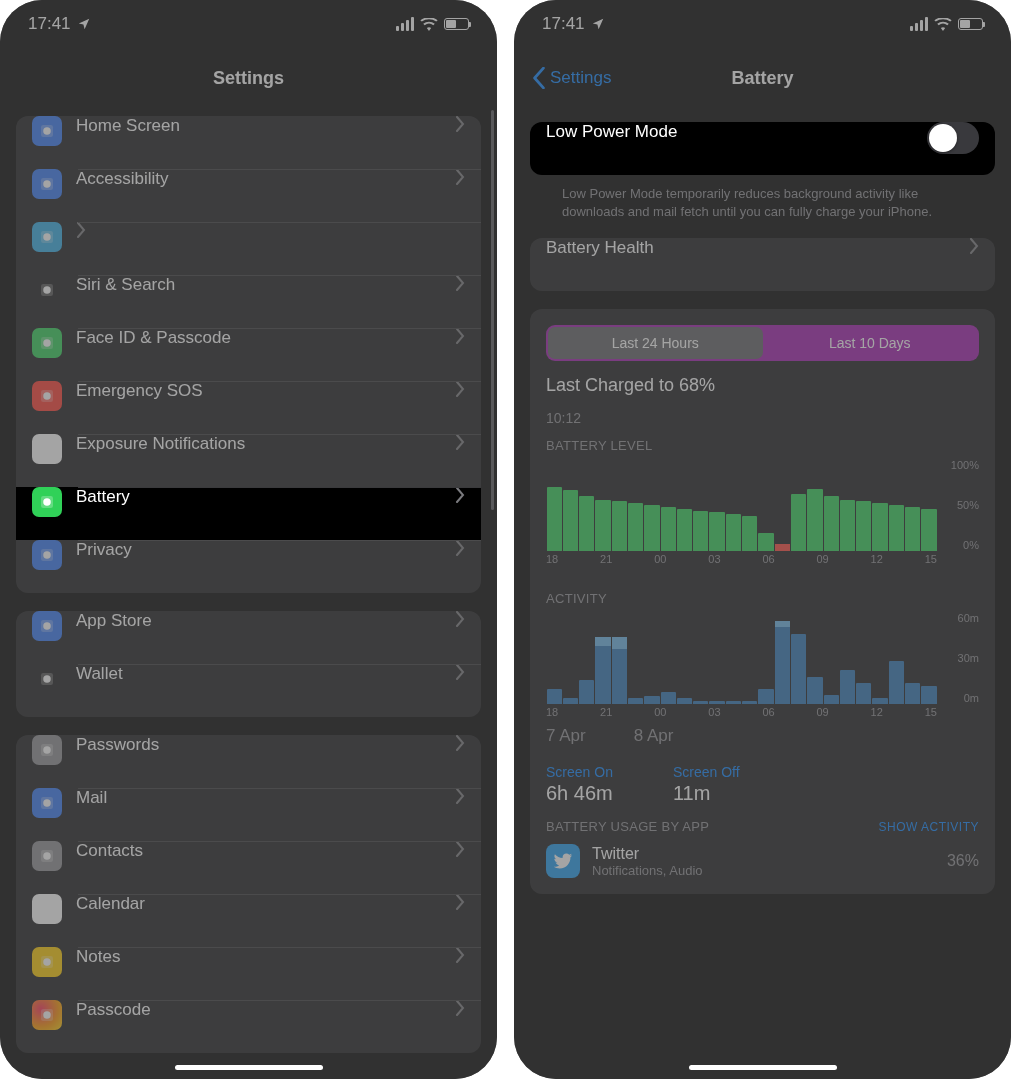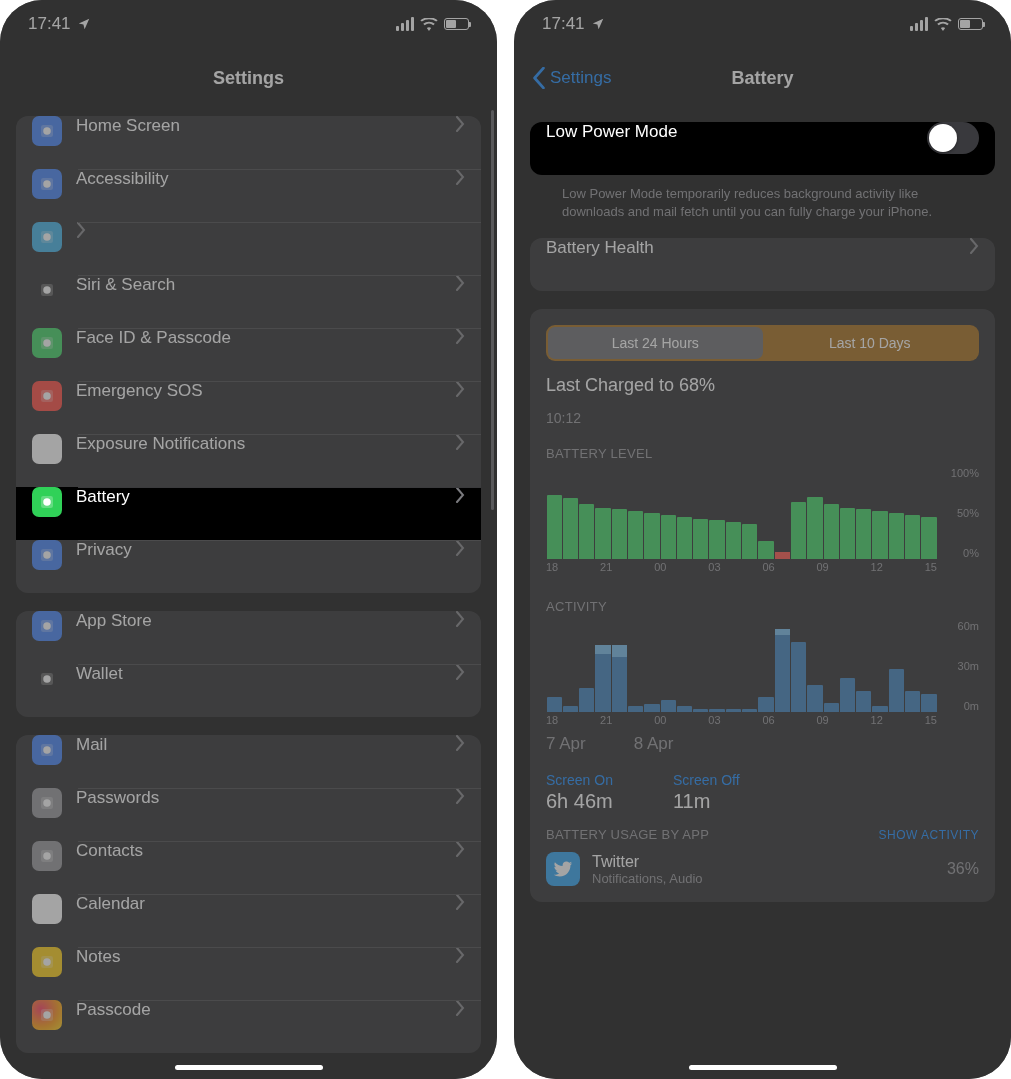--- a/index.html
+++ b/index.html
@@ -39,21 +39,21 @@
   .highlight-row { background:#000; border-radius:0;}
   .group .row.highlight-row { position:relative; z-index:60;}
   .row-single { background:#000; border-radius:12px; margin:18px 0; position:relative; z-index:60;}
 
   .footnote { font-size:13px; color:#8e8e93; padding:0 32px; line-height:1.35;}
   
   
   .toggle { width:52px; height:32px; border-radius:16px; background:#39393d; position:relative; flex-shrink:0;}
   .toggle .knob { position:absolute; top:2px; left:2px; width:28px; height:28px; border-radius:50%; background:#fff; box-shadow:0 1px 3px rgba(0,0,0,.4);}
 
-  .seg { display:flex; background:#a16207; border-radius:9px; padding:2px; margin:0 0 14px 0;}
+  .seg { display:flex; background:#a21caf; border-radius:9px; padding:2px; margin:0 0 14px 0;}
   .seg div { flex:1; text-align:center; padding:8px 0; font-size:14px; border-radius:7px; color:#fff;}
   .seg div.sel { background:#636366;}
   .section-label { font-size:13px; color:#8e8e93; letter-spacing:.3px; text-transform:uppercase; margin:8px 0 6px;}
   .card { background:#1c1c1e; border-radius:12px; padding:16px; margin:18px 0;}
   .chart { position:relative; height:112px; margin-bottom:8px;}
   .chart .plot { position:absolute; left:0; right:42px; top:0; bottom:20px; display:flex; align-items:flex-end; gap:0;}
   .axis-y { position:absolute; right:0; top:0; bottom:20px; width:40px; display:flex; flex-direction:column; justify-content:space-between; font-size:11px; color:#8e8e93; text-align:right;}
   .axis-x { position:absolute; left:0; right:42px; bottom:0; height:18px; display:flex; justify-content:space-between; font-size:11px; color:#8e8e93;}
   .bar { flex:1; margin:0 .5px; border-radius:1px 1px 0 0; position:relative;}
   .batt-bar { background:#30d158;}
@@ -249,39 +249,39 @@
                 </svg>
               </div>
               <span class="label">Wallet</span>
               <svg class="chev" viewBox="0 0 10 16">
                 <path d="M2 1l6 7-6 7" fill="none" stroke="#7a7a7e" stroke-width="2" stroke-linecap="round"></path>
               </svg>
             </div>
           </div>
           <div class="group">
             <div class="row">
+              <div class="app-icon ic-grey">
+                <svg width="18" height="18" viewBox="0 0 24 24" fill="#fff">
+                  <rect x="4" y="4" width="16" height="16" rx="3" opacity=".25"></rect>
+                  <circle cx="12" cy="12" r="5"></circle>
+                </svg>
+              </div>
+              <span class="label">Passwords</span>
+              <svg class="chev" viewBox="0 0 10 16">
+                <path d="M2 1l6 7-6 7" fill="none" stroke="#7a7a7e" stroke-width="2" stroke-linecap="round"></path>
+              </svg>
+            </div>
+            <div class="row">
               <div class="app-icon ic-blue">
                 <svg width="18" height="18" viewBox="0 0 24 24" fill="#fff">
                   <rect x="4" y="4" width="16" height="16" rx="3" opacity=".25"></rect>
                   <circle cx="12" cy="12" r="5"></circle>
                 </svg>
               </div>
               <span class="label">Mail</span>
-              <svg class="chev" viewBox="0 0 10 16">
-                <path d="M2 1l6 7-6 7" fill="none" stroke="#7a7a7e" stroke-width="2" stroke-linecap="round"></path>
-              </svg>
-            </div>
-            <div class="row">
-              <div class="app-icon ic-grey">
-                <svg width="18" height="18" viewBox="0 0 24 24" fill="#fff">
-                  <rect x="4" y="4" width="16" height="16" rx="3" opacity=".25"></rect>
-                  <circle cx="12" cy="12" r="5"></circle>
-                </svg>
-              </div>
-              <span class="label">Passwords</span>
               <svg class="chev" viewBox="0 0 10 16">
                 <path d="M2 1l6 7-6 7" fill="none" stroke="#7a7a7e" stroke-width="2" stroke-linecap="round"></path>
               </svg>
             </div>
             <div class="row">
               <div class="app-icon ic-grey">
                 <svg width="18" height="18" viewBox="0 0 24 24" fill="#fff">
                   <rect x="4" y="4" width="16" height="16" rx="3" opacity=".25"></rect>
                   <circle cx="12" cy="12" r="5"></circle>
                 </svg>
@@ -395,21 +395,21 @@
 
         <div class="card">
           <div class="seg">
             <div class="sel">Last 24 Hours</div>
             <div>Last 10 Days</div>
           </div>
 
           <div style="font-size:18px;color:#fff">Last Charged to 68%</div>
           <div style="font-size:14px;color:#8e8e93;margin-top:14px">10:12</div>
 
-          <div class="section-label" style="margin-top:20px">BATTERY LEVEL</div>
+          <div class="section-label" style="margin-top:12px">BATTERY LEVEL</div>
           <div class="chart">
             <div class="plot" id="plot-batt">
                 <div class="bar batt-bar" style="height: 70%;"></div>
                 <div class="bar batt-bar" style="height: 66%;"></div>
                 <div class="bar batt-bar" style="height: 60%;"></div>
                 <div class="bar batt-bar" style="height: 56%;"></div>
                 <div class="bar batt-bar" style="height: 54%;"></div>
                 <div class="bar batt-bar" style="height: 52%;"></div>
                 <div class="bar batt-bar" style="height: 50%;"></div>
                 <div class="bar batt-bar" style="height: 48%;"></div>

